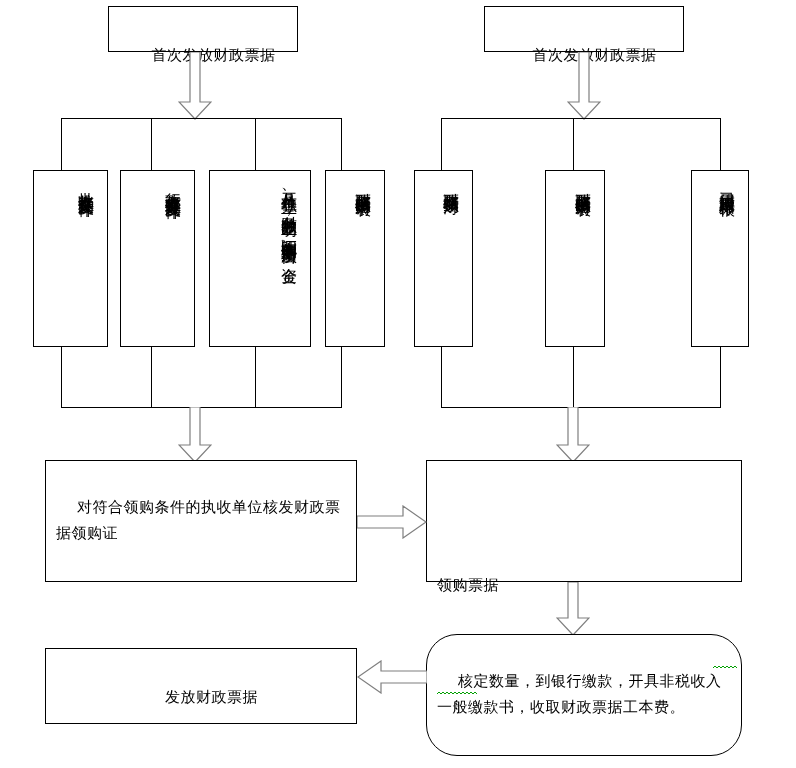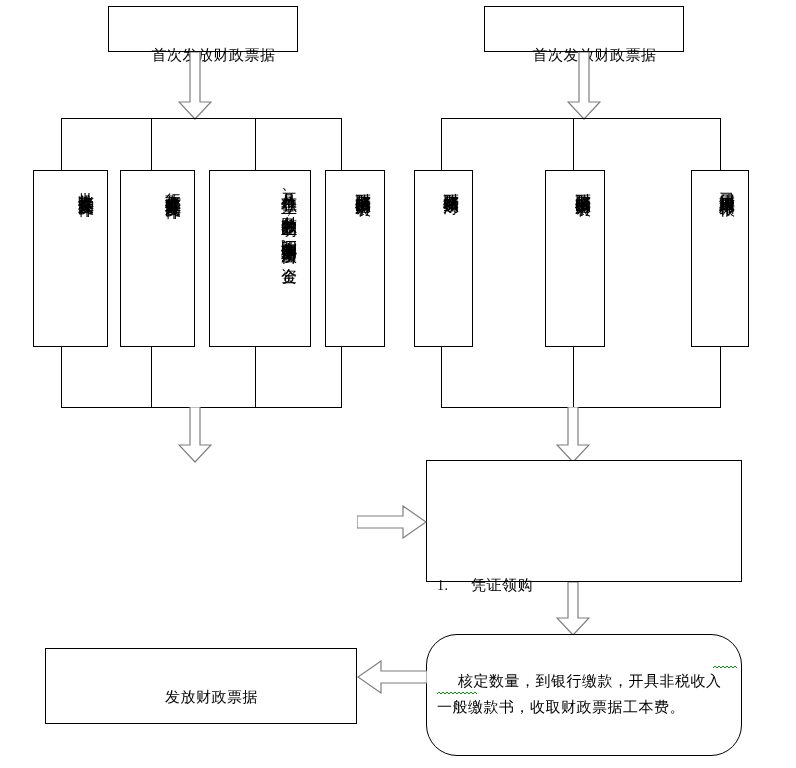--- a/index.html
+++ b/index.html
@@ -168,23 +168,27 @@
   <div class="line v" style="left:573px; top:347px; height:60px;"></div>
   <div class="line v" style="left:720px; top:347px; height:60px;"></div>
   <div class="line h" style="left:441px; top:407px; width:280px;"></div>
 
   <div class="blockarrow" style="left:556px; top:407px; width:34px; height:56px;">
     <svg width="34" height="56" viewBox="0 0 34 56">
       <polygon points="12,0 22,0 22,38 33,38 17,55 1,38 12,38" fill="#ffffff" stroke="#7f7f7f" stroke-width="1.2"></polygon>
     </svg>
   </div>
 
+  <div class="node htxt" style="left:45px; top:460px; width:312px; height:122px;">
+    <span>对符合领购条件的执收单位核发财政票据领购证</span>
+  </div>
 
   <div class="node htxt" style="left:426px; top:460px; width:316px; height:122px;">
     <div class="listwrap">
+      <span class="listrow">领购票据</span>
       <span class="listrow"><span class="listnum">1.</span><span>凭证领购</span></span>
       <span class="listrow"><span class="listnum">2.</span><span>验旧领新</span></span>
     </div>
   </div>
 
   <div class="blockarrow" style="left:357px; top:505px; width:70px; height:34px;">
     <svg width="70" height="34" viewBox="0 0 70 34">
       <polygon points="0,11 46,11 46,1 69,17 46,33 46,23 0,23" fill="#ffffff" stroke="#7f7f7f" stroke-width="1.2"></polygon>
     </svg>
   </div>

